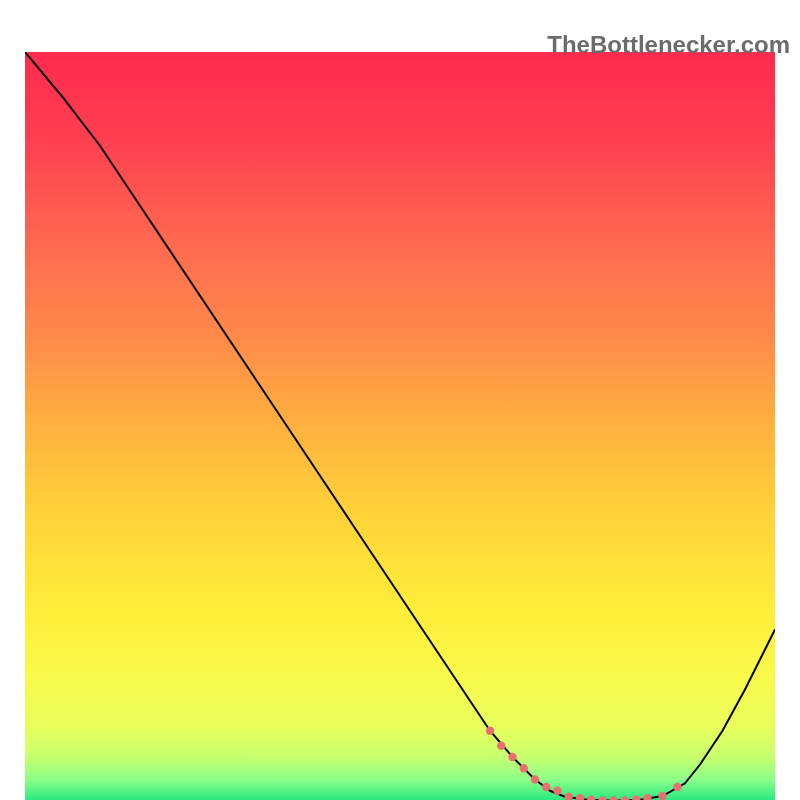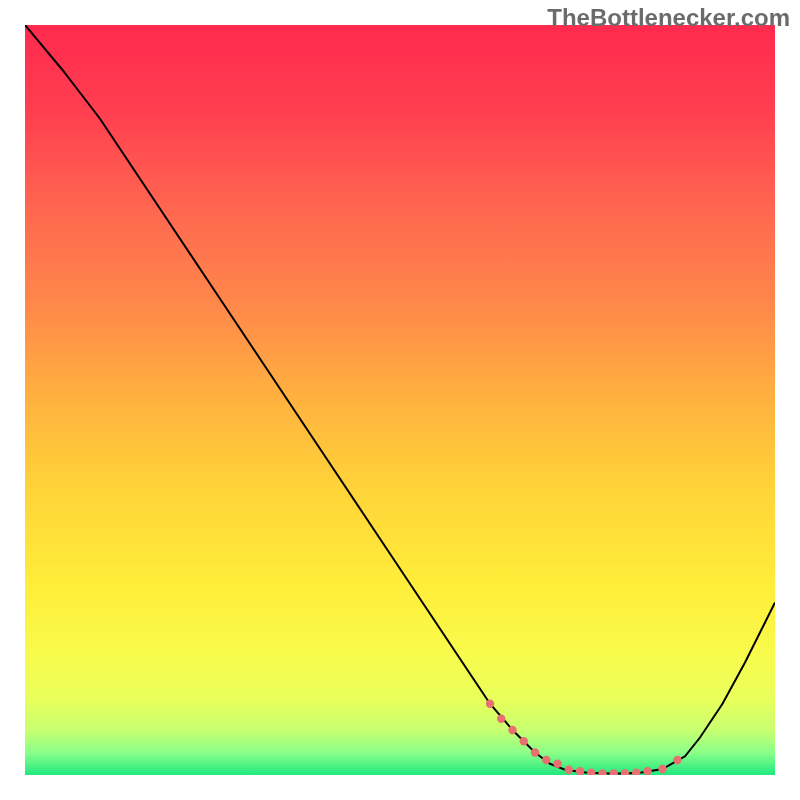--- a/index.html
+++ b/index.html
@@ -7,20 +7,21 @@
     padding: 0;
     width: 800px;
     height: 800px;
     background: #ffffff;
     font-family: Arial, Helvetica, sans-serif;
   }
   .chart-container {
     position: relative;
     width: 800px;
     height: 752px;
+    margin-top: 27px;
   }
   .watermark {
     position: absolute;
     top: 4px;
     right: 10px;
     font-size: 24px;
     font-weight: bold;
     color: #6b6b6b;
     z-index: 10;
   }

